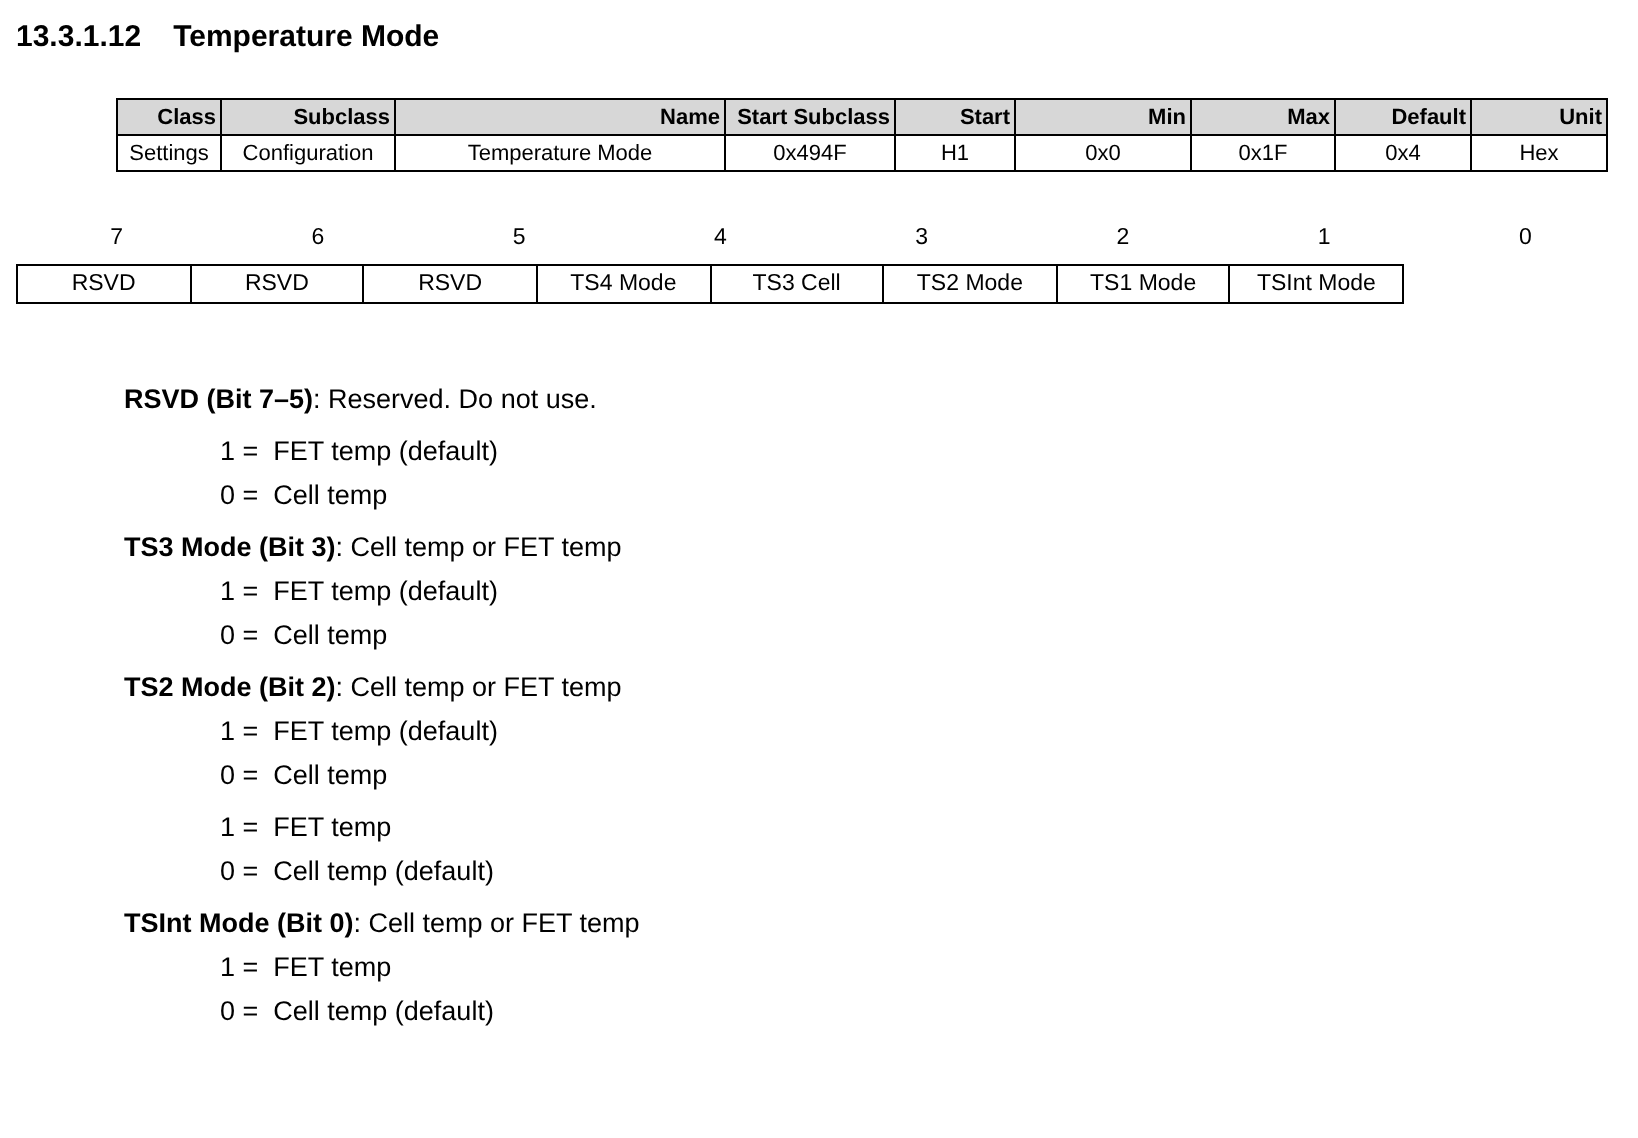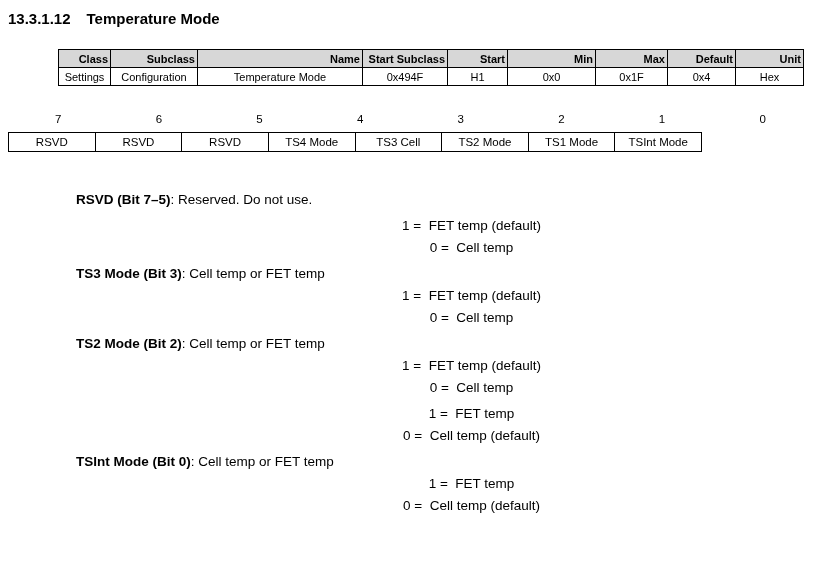--- a/index.html
+++ b/index.html
@@ -60,23 +60,23 @@
   table.bit-table td {
     border: 1px solid #000;
     text-align: center;
     vertical-align: middle;
     font-size: 11.5px;
     height: 19px;
     white-space: nowrap;
   }
   
   .descriptions { margin: 37px 0 0 62px; }
-  .desc-section { font-size: 13.5px; line-height: 22px; margin-bottom: 4px; margin-left: 14px; }
+  .desc-section { font-size: 13.5px; line-height: 22px; margin-bottom: 4px; }
   .desc-heading b { font-weight: bold; }
-  .desc-value { padding-left: 48px; white-space: pre-wrap; text-align: center; }
+  .desc-value { padding-left: 48px; white-space: pre-wrap; }
 </style>
 </head>
 <body>
 
 <div class="heading">
   <span>13.3.1.12</span>
   <span>Temperature Mode</span>
 </div>
 
 <div class="reg-table-wrap">

